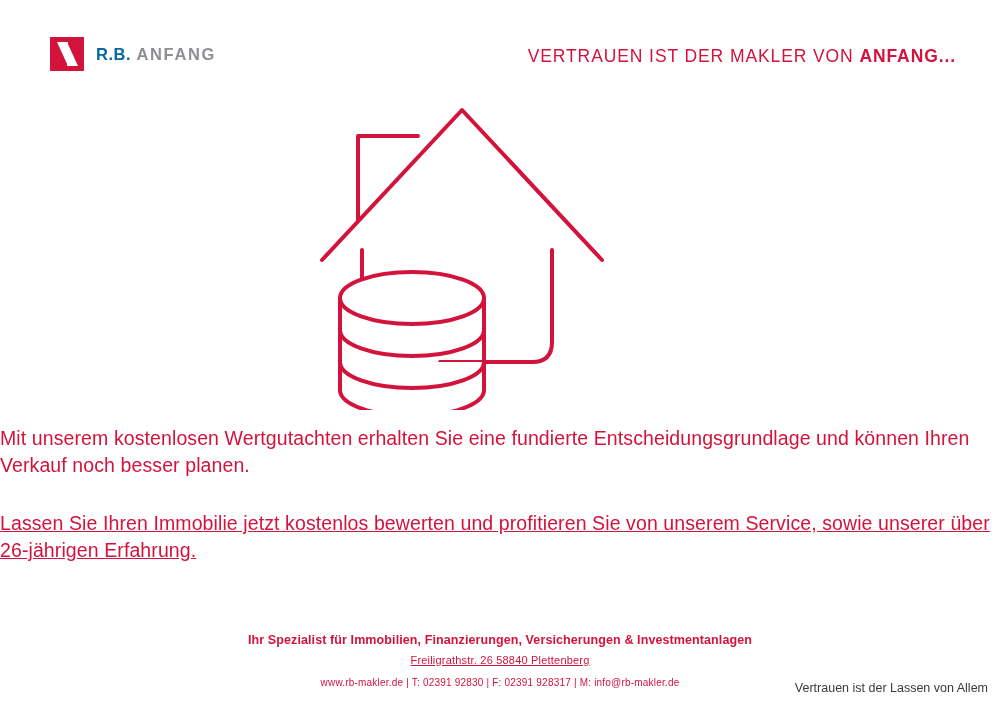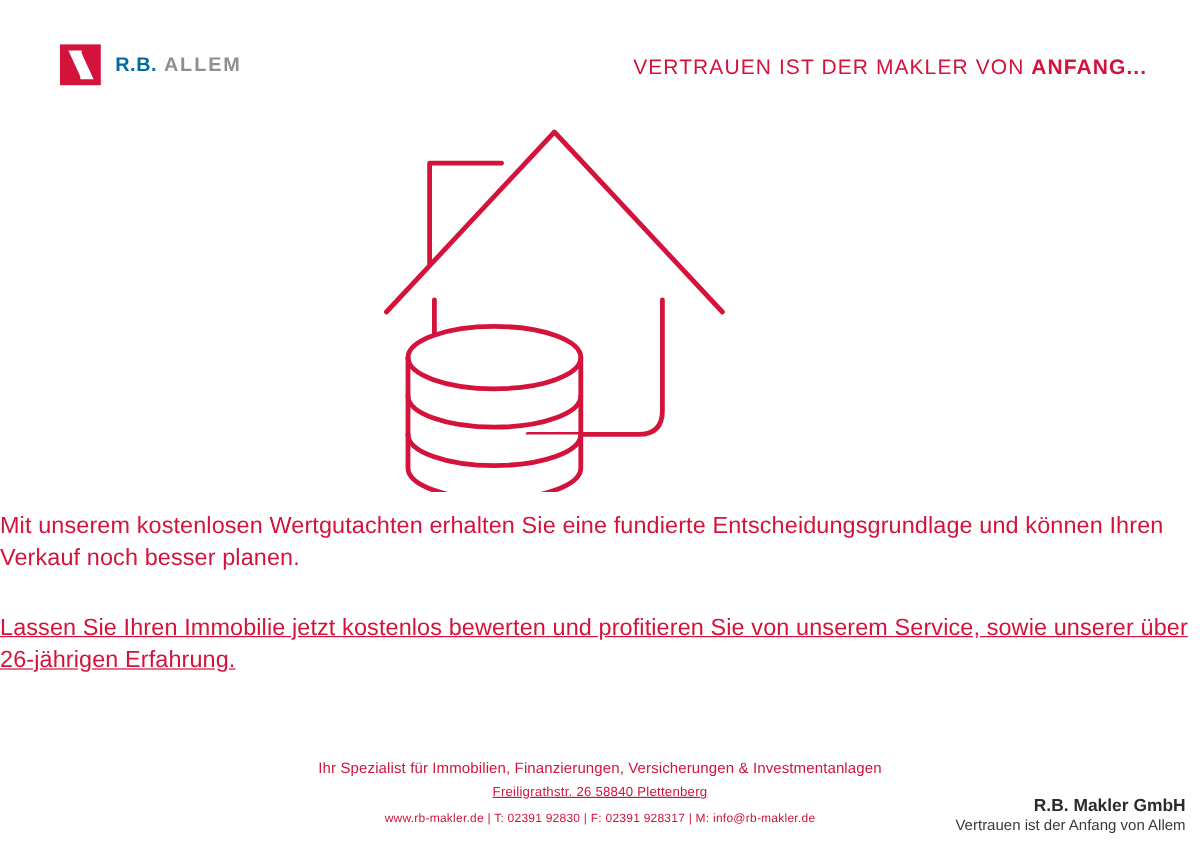--- a/index.html
+++ b/index.html
@@ -127,21 +127,21 @@
   .footer {
     position: absolute;
     left: 0;
     right: 0;
     bottom: 18px;
     text-align: center;
     color: #d3133c;
   }
   .footer .specialist {
     font-size: 12.5px;
-    font-weight: normal;
+    font-weight: bold;
     letter-spacing: 0.1px;
     margin-bottom: 7px;
   }
   .footer .address {
     font-size: 11px;
     letter-spacing: 0.2px;
     margin-bottom: 4px;
     text-decoration: underline;
   }
   .footer .contact {
@@ -172,21 +172,21 @@
 </head>
 <body>
 
 <div class="page">
 
   <div class="header">
     <div class="logo-block">
       <div class="logo-mark"></div>
       <div class="logo-text">
         <span class="rb">R.B.</span>
-        <span>ALLEM</span>
+        <span>ANFANG</span>
       </div>
     </div>
     <div class="tagline">
       <span>VERTRAUEN IST DER MAKLER VON </span><span class="bold">ANFANG...</span>
     </div>
   </div>
 
   <div class="illustration">
     <svg width="420" height="320" viewBox="0 0 420 320" fill="none" xmlns="http://www.w3.org/2000/svg">
 
@@ -216,17 +216,16 @@
     <p class="para2">Lassen Sie Ihren Immobilie jetzt kostenlos bewerten und profitieren Sie von unserem Service, sowie unserer über 26-jährigen Erfahrung.</p>
   </div>
 
   <div class="footer">
     <div class="specialist">Ihr Spezialist für Immobilien, Finanzierungen, Versicherungen &amp; Investmentanlagen</div>
     <div class="address">Freiligrathstr. 26  58840 Plettenberg</div>
     <div class="contact">www.rb-makler.de | T: 02391 92830 | F: 02391 928317 | M: info@rb-makler.de</div>
   </div>
 
   <div class="overlay-caption">
-    <div class="title">R.B. Makler GmbH</div>
-    <div class="sub">Vertrauen ist der Anfang von Allem</div>
+    <div class="sub">Vertrauen ist der Lassen von Allem</div>
   </div>
 
 </div>
 
 </body></html>

